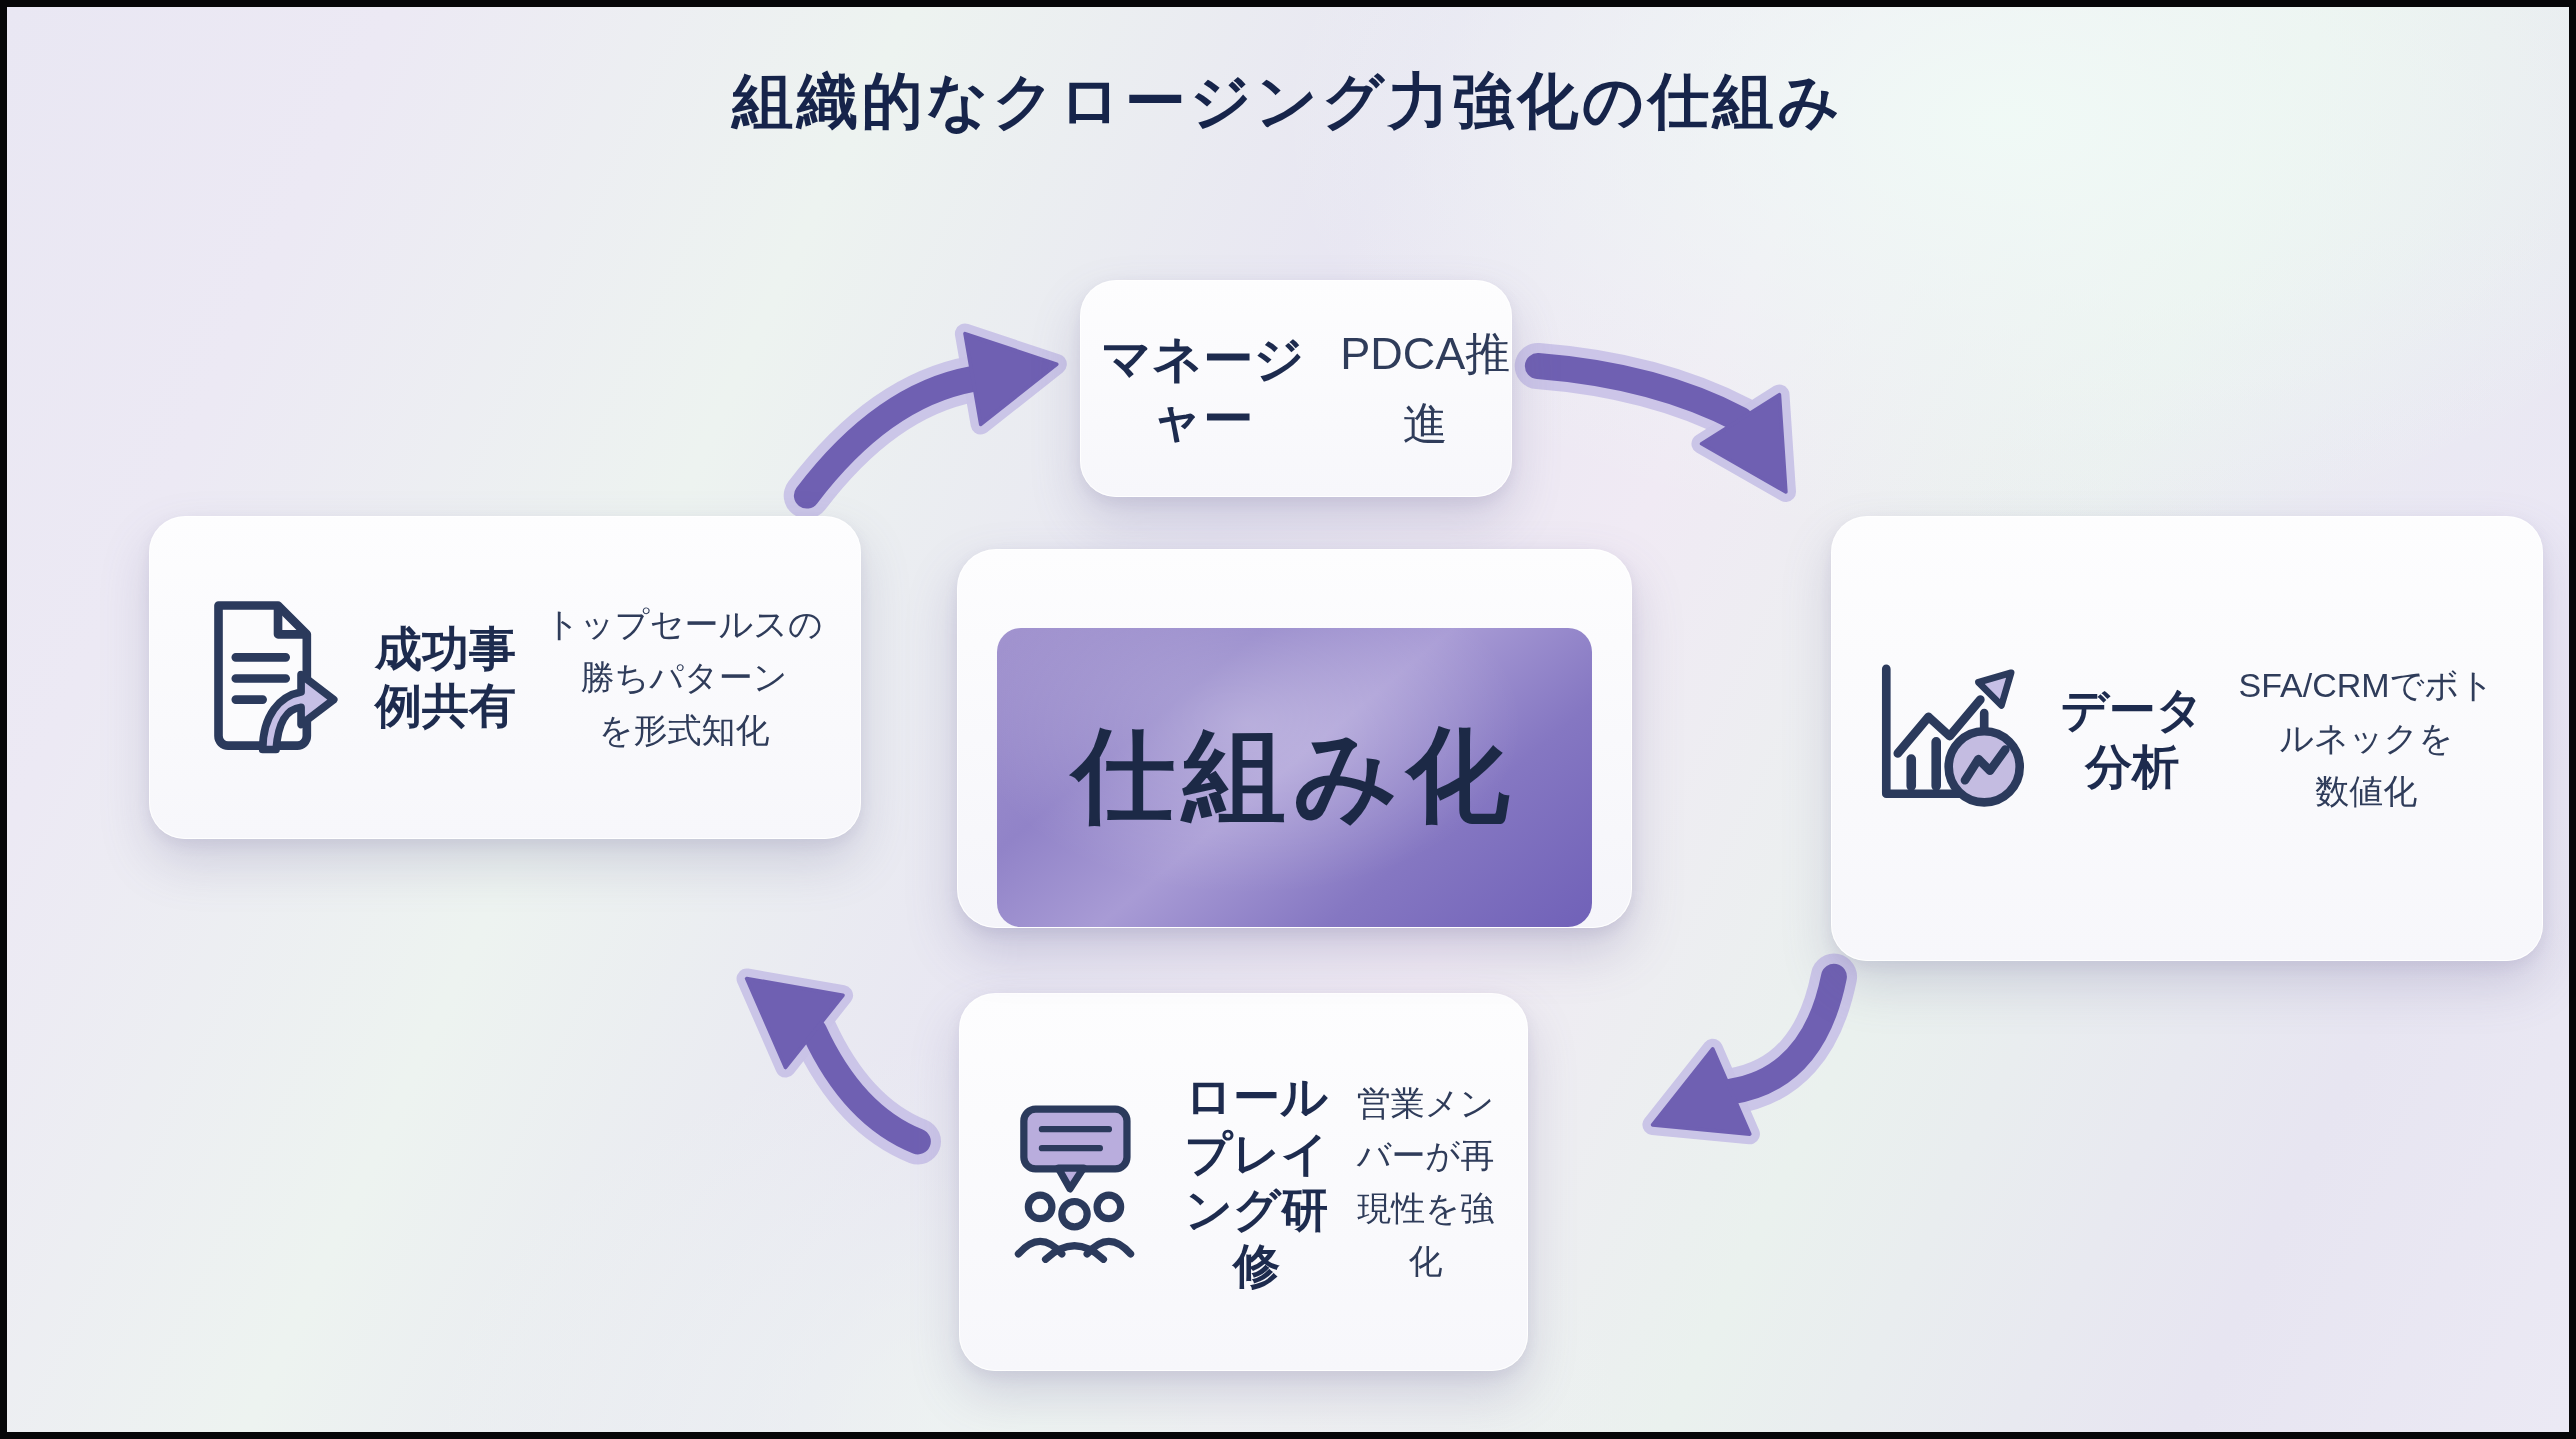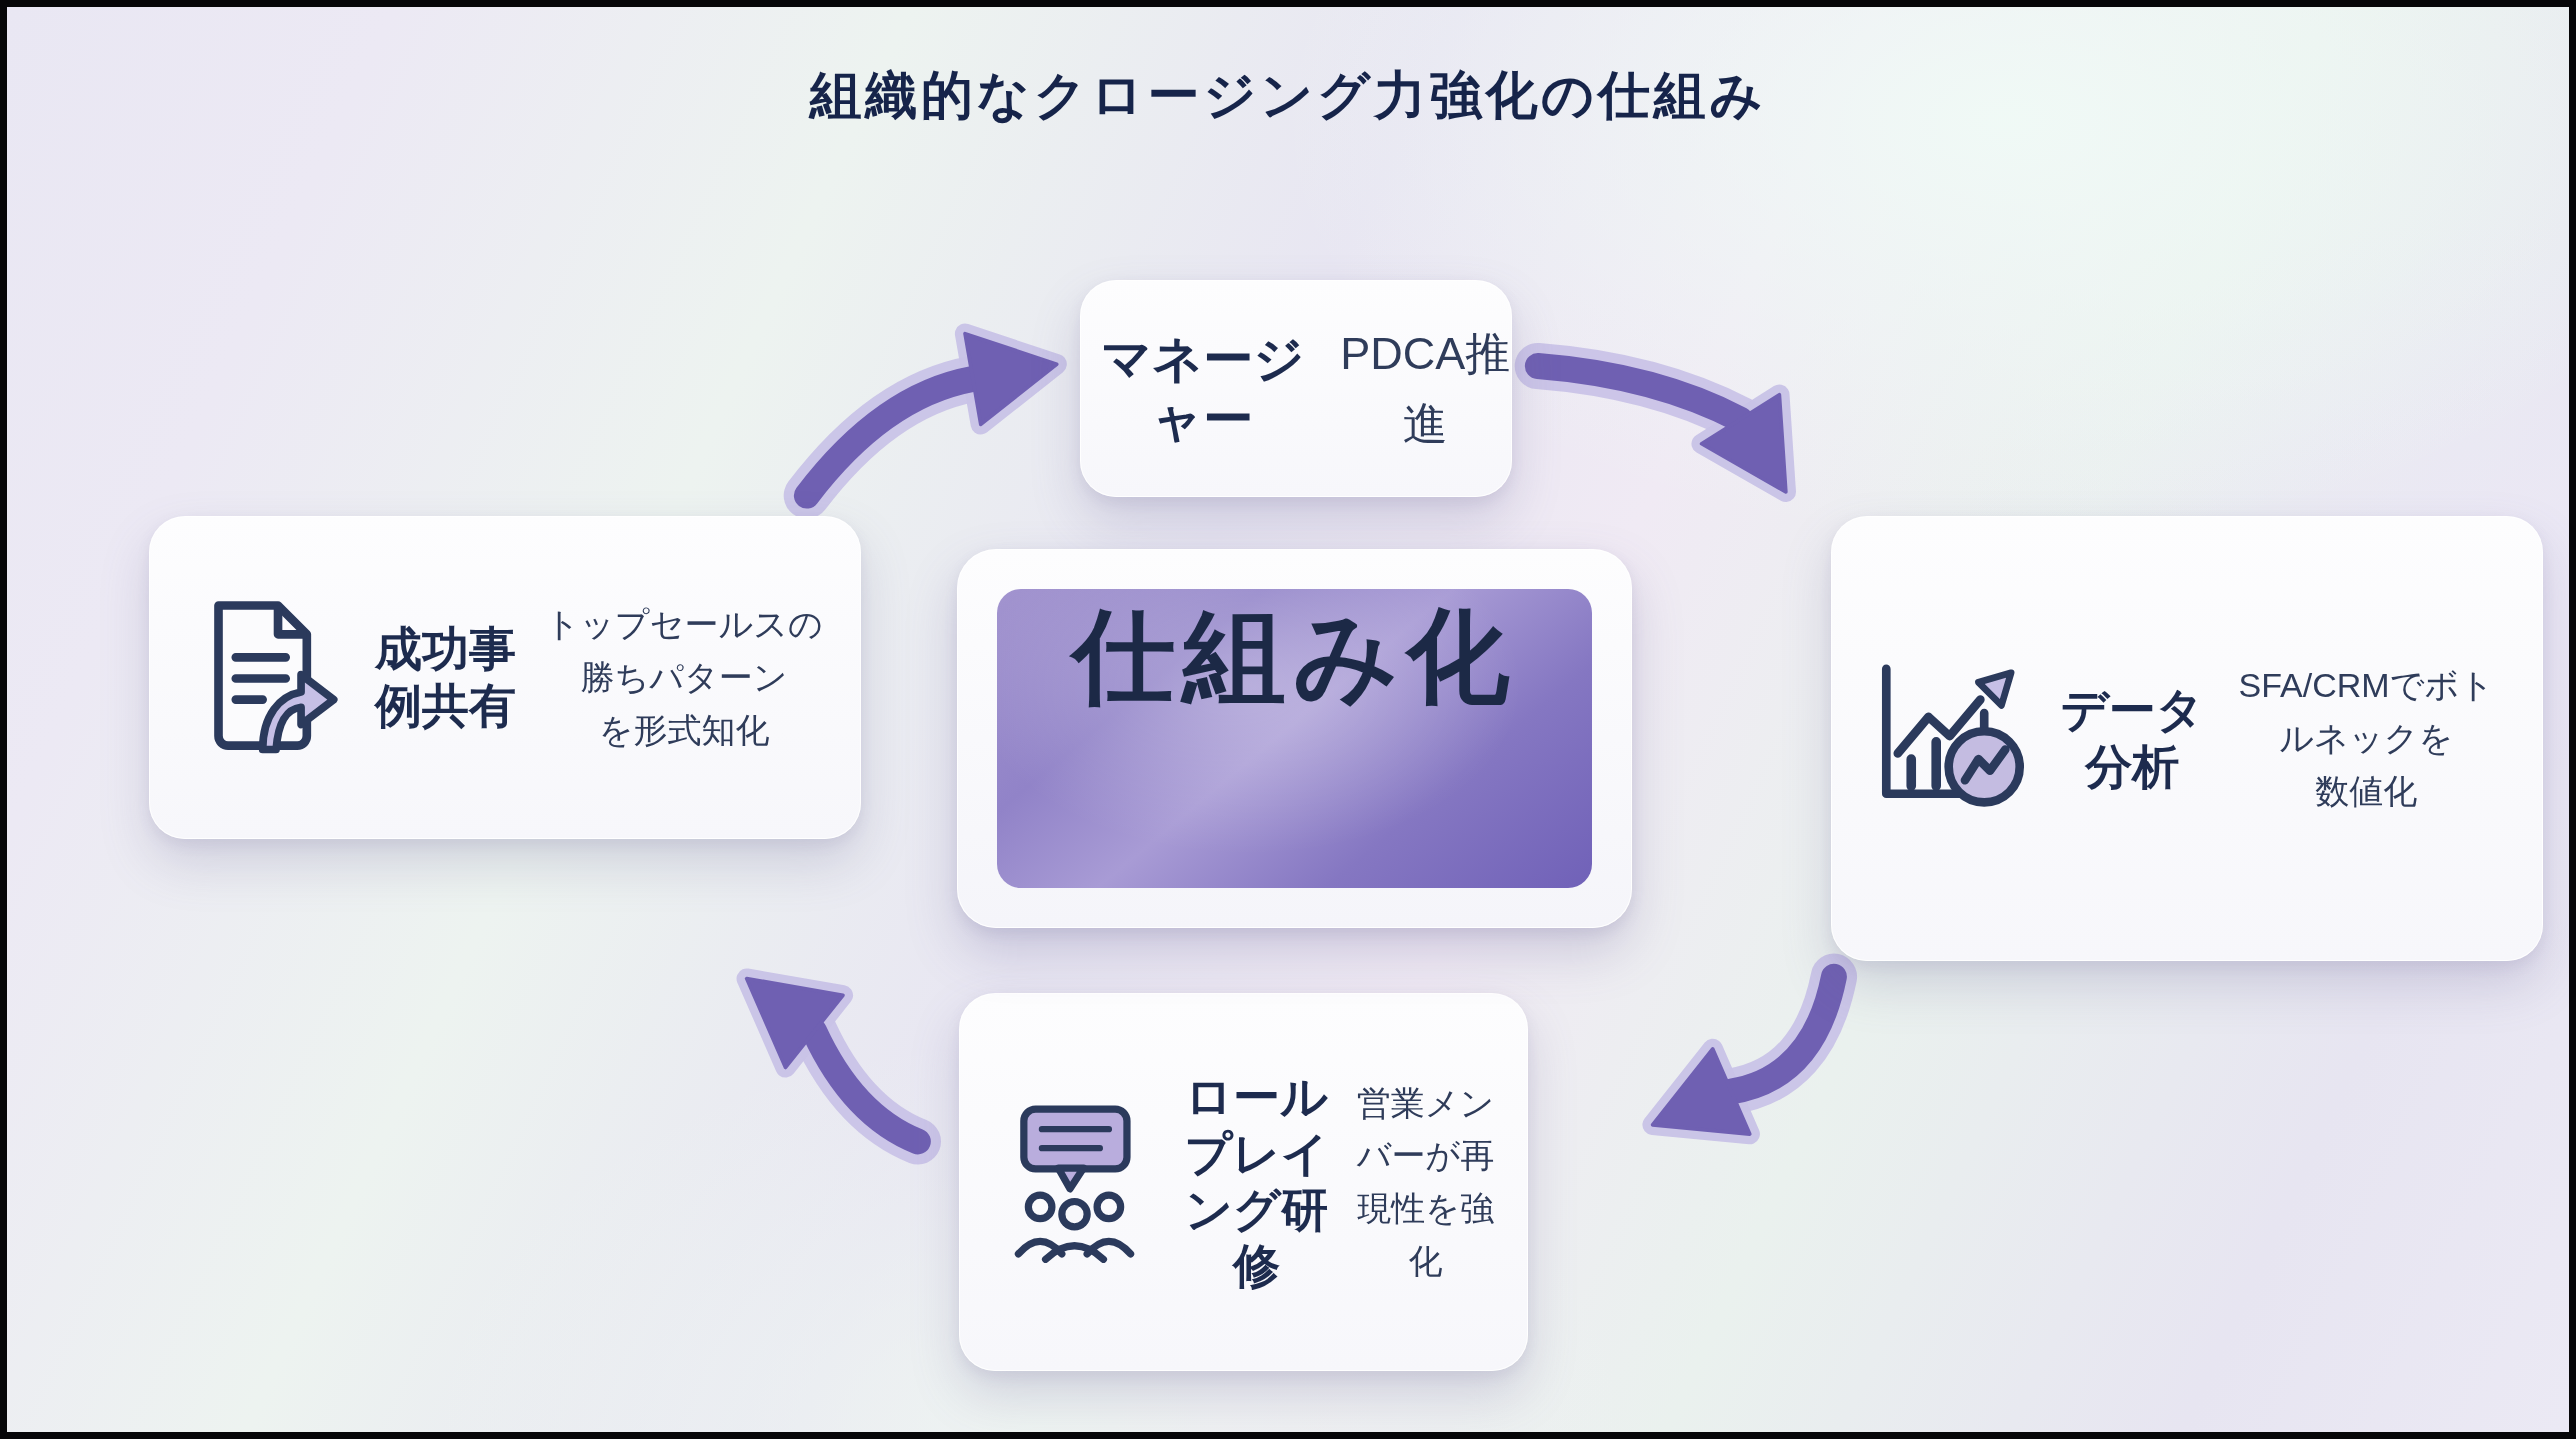--- a/index.html
+++ b/index.html
@@ -11,21 +11,21 @@
     position:relative;width:2576px;height:1439px;box-sizing:border-box;
     border:7.5px solid #060608;
     background:
       radial-gradient(1122px 654px at 78% 8%, rgba(240,250,246,0.95), rgba(240,250,246,0) 65%),
       radial-gradient(841px 561px at 98% 42%, rgba(236,232,246,0.85), rgba(236,232,246,0) 70%),
       radial-gradient(935px 608px at 40% 100%, rgba(238,246,241,0.8), rgba(238,246,241,0) 65%),
       linear-gradient(115deg,#e9e7f3 0%,#ece9f4 12%,#edf3f0 28%,#e8e6f2 45%,#f0eaf4 58%,#eaf1ee 72%,#e7e5f1 88%,#ebe9f4 100%);
   }
   .page-title{
     position:absolute;left:0;top:54px;width:100%;
-    text-align:center;font-size:52px;font-weight:800;letter-spacing:3.7px;
+    text-align:center;font-size:61px;font-weight:800;letter-spacing:3.7px;
     color:#16244a;
   }
   .card{
     position:absolute;box-sizing:border-box;
     background:linear-gradient(180deg,#fdfdfe 0%,#f7f7fb 100%);
     border:1.9px solid rgba(255,255,255,0.95);
     border-radius:36px;
     box-shadow:0 24px 49px rgba(104,100,150,0.22), 0 5.6px 13px rgba(104,100,150,0.10);
     display:flex;flex-direction:row;align-items:center;justify-content:center;
     text-align:center;
@@ -46,21 +46,21 @@
     border:1.9px solid rgba(255,255,255,0.95);
     border-radius:39px;
     box-shadow:0 24px 50px rgba(104,100,150,0.25), 0 5.6px 13px rgba(104,100,150,0.12);
     padding:39px;
   }
   .center-box{
     width:100%;height:100%;box-sizing:border-box;border-radius:24px;
     background:
       radial-gradient(393px 243px at 42% 32%, rgba(255,255,255,0.28), rgba(255,255,255,0) 70%),
       linear-gradient(140deg,#a294cf 0%,#9183c8 28%,#a89bd5 48%,#8577c2 72%,#7061b8 100%);
-    display:flex;justify-content:center;
+    display:flex;align-items:center;justify-content:center;margin-top:39px;
   }
   .center-label{
     font-size:103px;font-weight:800;letter-spacing:7.5px;color:#1c2946;
   }
   .icon-wrap{flex:0 0 auto;display:flex;align-items:center;justify-content:center;}
   .arrows{position:absolute;left:0;top:0;width:100%;height:100%;pointer-events:none;}
   .halo-tail{fill:none;stroke:#c9c3e7;stroke-width:50;stroke-linecap:round;opacity:0.95;}
   .halo-head{fill:#c9c3e7;stroke:#c9c3e7;stroke-width:22;stroke-linejoin:round;opacity:0.95;}
   .shaft{fill:none;stroke:#6f60b2;stroke-width:28;stroke-linecap:round;}
   .head{fill:#6f60b2;stroke:#6f60b2;stroke-width:4;stroke-linejoin:round;}

